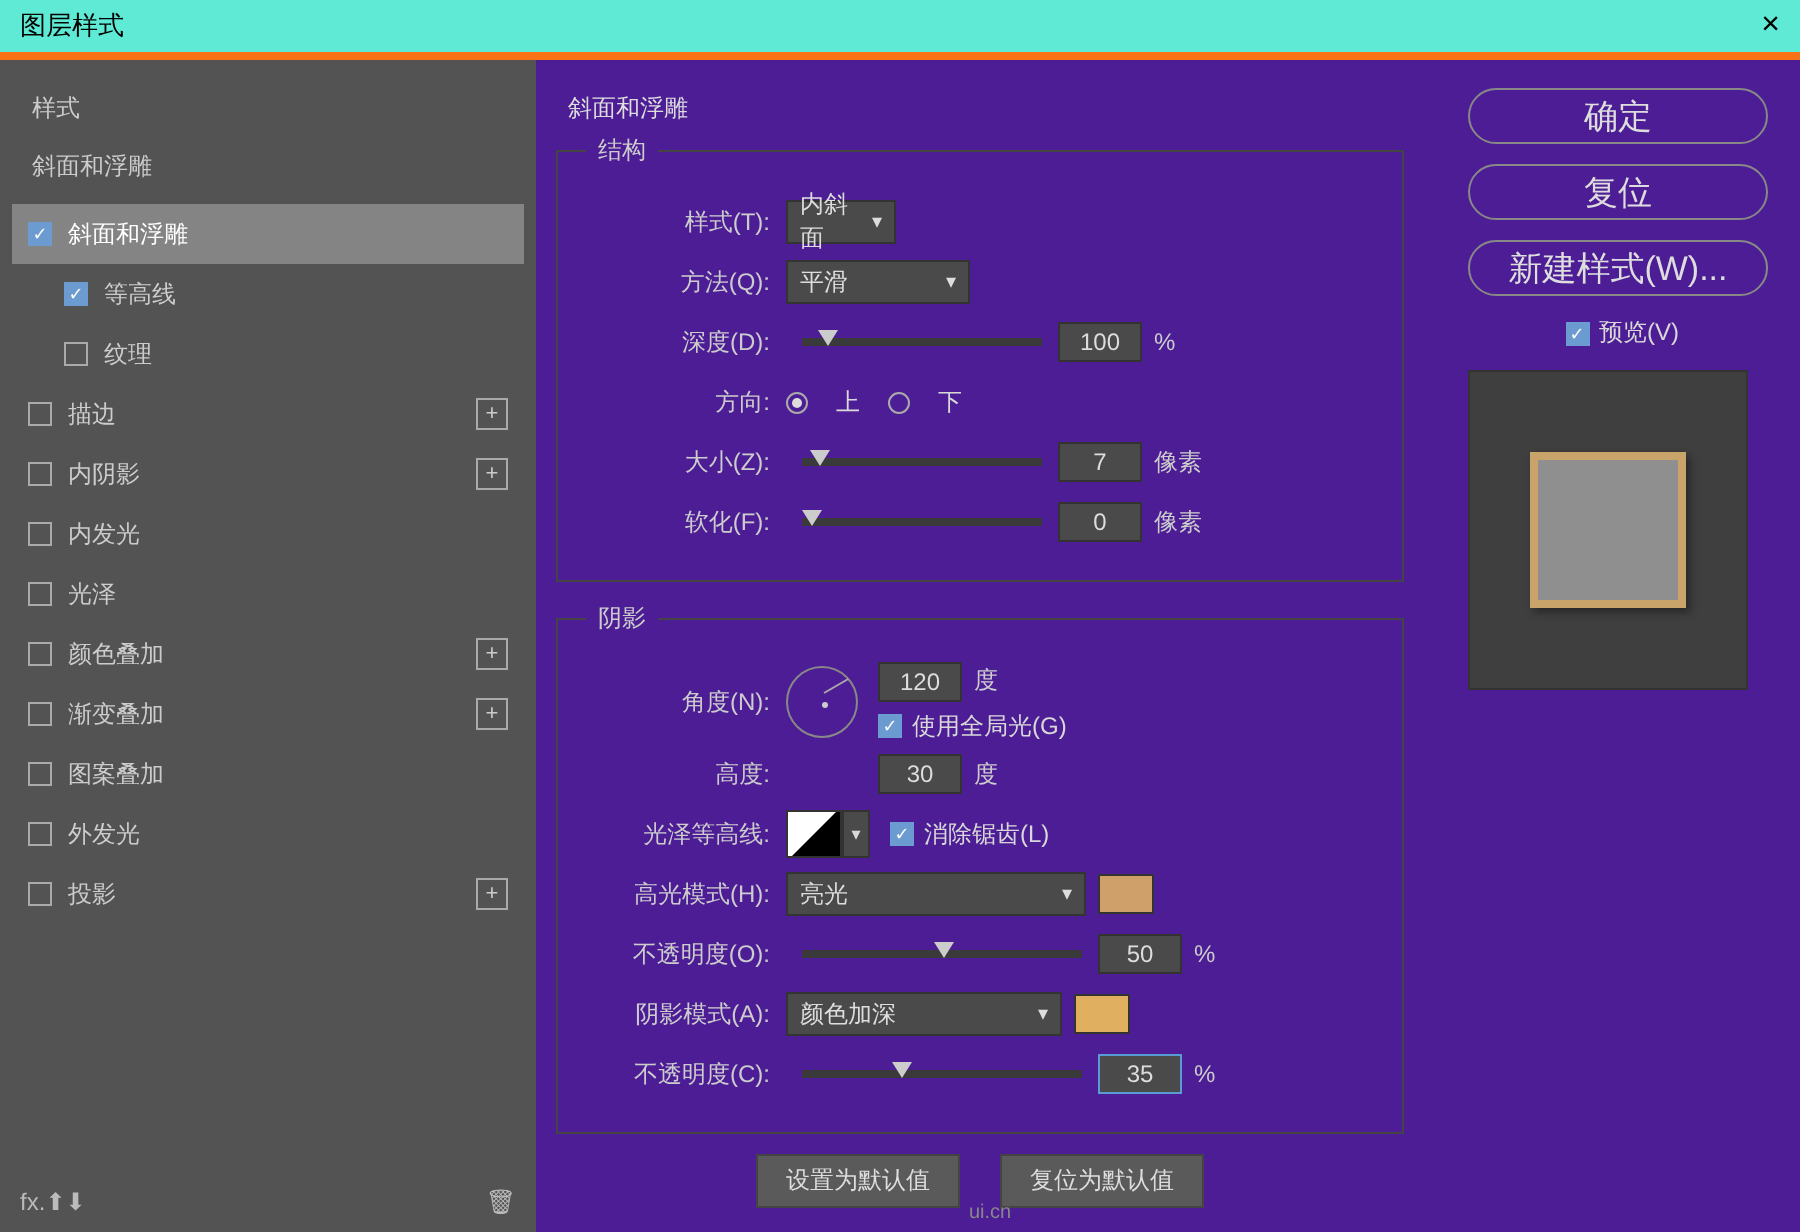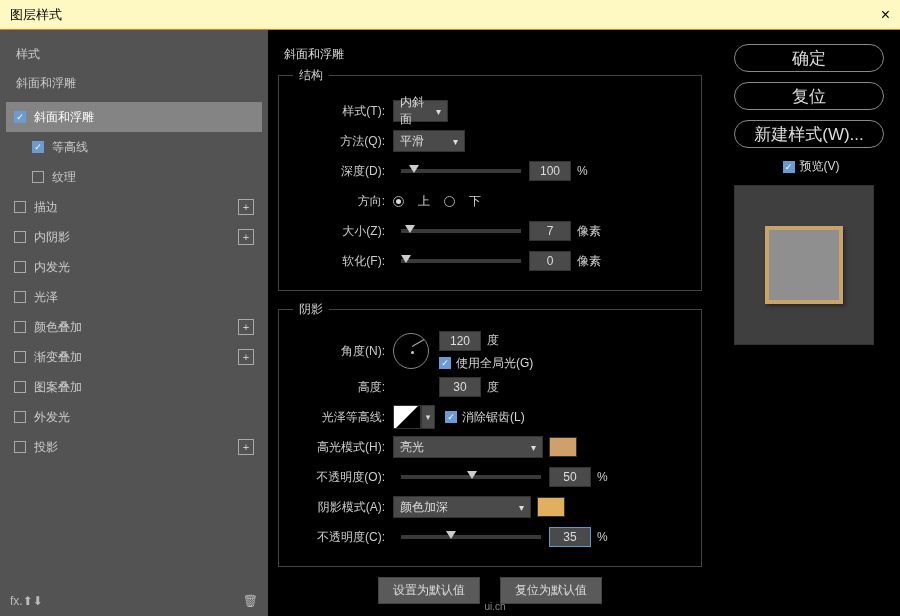--- a/index.html
+++ b/index.html
@@ -1,19 +1,19 @@
 <!DOCTYPE html>
 <html><head>
 <meta charset="utf-8">
 <style>
 * { box-sizing: border-box; margin: 0; padding: 0; font-family: "Microsoft YaHei", sans-serif; }
 body { background: #535353; color: #d8d8d8; font-size: 12px; width: 900px; height: 616px; overflow: hidden; }
-.titlebar { background: #fef9c3; color: #000; height: 30px; display: flex; align-items: center; padding: 0 10px; font-size: 13px; border-bottom: 1px solid #f97316; }
+.titlebar { background: #5eead4; color: #000; height: 30px; display: flex; align-items: center; padding: 0 10px; font-size: 13px; border-bottom: 4px solid #f97316; }
 .titlebar .close { margin-left: auto; font-size: 16px; cursor: pointer; }
-.main { display: flex; height: 586px; background: #000000; }
+.main { display: flex; height: 586px; background: #4c1d95; }
 .left-panel { width: 268px; background: #535353; padding: 10px 6px; position: relative; }
 .left-panel .title { padding: 6px 10px; color: #ccc; }
 .left-list { margin-top: 4px; }
 .left-item { display: flex; align-items: center; height: 30px; padding: 0 8px; color: #ccc; }
 .left-item.selected { background: #848484; color: #fff; }
 .left-item .cb { width: 12px; height: 12px; border: 1px solid #aaa; margin-right: 8px; display: inline-flex; align-items: center; justify-content: center; font-size: 9px; }
 .left-item .cb.checked { background: #6b9bd0; border-color: #6b9bd0; color: #fff; }
 .left-item .indent { margin-left: 18px; }
 .left-item .plus { margin-left: auto; width: 16px; height: 16px; border: 1px solid #aaa; display: flex; align-items: center; justify-content: center; font-size: 11px; }
 .left-footer { position: absolute; bottom: 8px; left: 10px; right: 10px; display: flex; align-items: center; color: #bbb; }
@@ -132,21 +132,21 @@
     <div class="section-title">斜面和浮雕</div>
 
     <fieldset>
       <legend>结构</legend>
       <div class="row">
         <span class="lbl">样式(T):</span>
         <span class="select" style="width:55px">内斜面</span>
       </div>
       <div class="row">
         <span class="lbl">方法(Q):</span>
-        <span class="select" style="width:72px">平滑</span>
+        <span class="select" style="width:92px">平滑</span>
       </div>
       <div class="row">
         <span class="lbl">深度(D):</span>
         <span class="slider">
             <span class="thumb" style="left:8px"></span>
           </span>
         <input type="text" class="num" value="100" style="">
         <span class="unit">%</span>
       </div>
       <div class="row">

